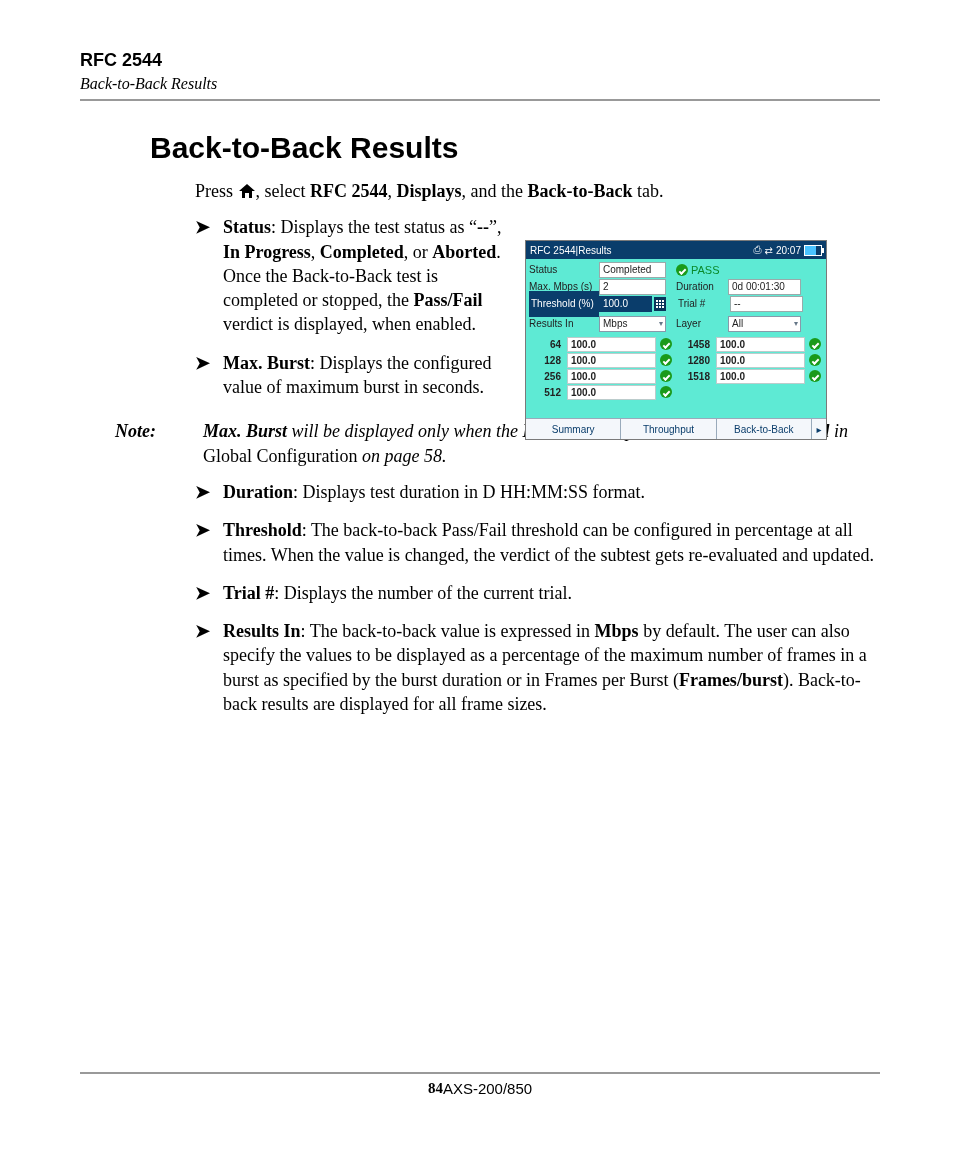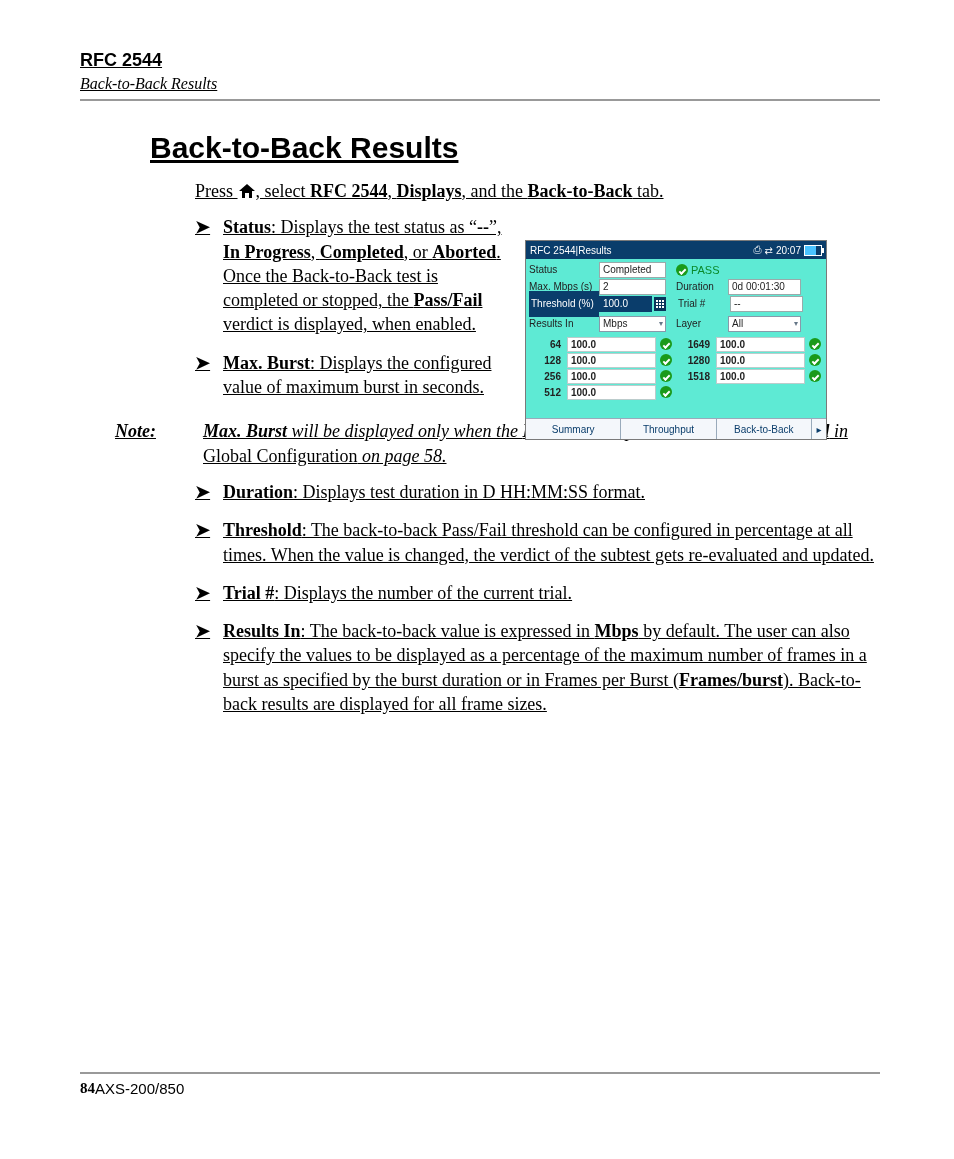--- a/index.html
+++ b/index.html
@@ -4,21 +4,21 @@
 <style>
   html,body{margin:0;padding:0;background:#fff;}
   body{
     width:954px;height:1159px;
     font-family:"Palatino Linotype","Book Antiqua",Palatino,Georgia,serif;
     color:#000;
     position:relative;
   }
   .page{
     position:absolute;
-    left:80px;width:800px;top:50px;text-decoration:underline;
+    left:80px;width:800px;top:50px;
   }
   .hdr-title{font-family:"Arial Black","Helvetica Neue",Arial,sans-serif;font-weight:900;font-size:18px;}
   .hdr-sub{font-style:italic;font-size:16px;margin-top:4px;}
   .hdr-rule{border:none;border-top:2px solid #999;margin:6px 0 30px 0;}
   .section-title{font-family:"Arial Black","Helvetica Neue",Arial,sans-serif;font-weight:900;font-size:30px;margin-left:70px;margin-bottom:14px;}
   .intro{margin-left:115px;font-size:18px;line-height:1.35;margin-bottom:10px;}
   .body-wrap{margin-left:115px;}
   .col-left{width:320px;}
   .bl{display:flex;margin-bottom:14px;font-size:18px;line-height:1.35;}
   .bl .arrow{flex:0 0 28px;font-weight:700;font-size:18px;}
@@ -26,21 +26,21 @@
   .bl.full .txt{width:690px;}
   b{font-weight:700;}
   i{font-style:italic;}
   .note-row{display:flex;margin-left:35px;font-size:18px;line-height:1.35;margin-top:20px;margin-bottom:12px;}
   .note-row .lbl{width:80px;font-style:italic;font-weight:700;padding-right:8px;flex:0 0 80px;}
   .note-row .nt{font-style:italic;}
   .footer{
     position:absolute;left:80px;width:800px;bottom:62px;
   }
   .footer hr{border:none;border-top:2px solid #999;margin:0 0 6px 0;}
-  .footer .row{display:flex;justify-content:flex-start;font-size:15px;}
+  .footer .row{display:flex;justify-content:center;font-size:15px;}
   .footer .pg{font-weight:700;}
   .footer .prod{font-family:Arial,Helvetica,sans-serif;}
   .home-icon{display:inline-block;vertical-align:-2px;}
 
   
   .device{
     position:absolute;left:525px;top:240px;width:300px;
     font-family:Verdana,Arial,sans-serif;font-size:10px;color:#222;
     border:1px solid #7a7a7a;background:#5eead4;
   }
@@ -212,21 +212,21 @@
             <div class="chk"></div>
           </div>
           <div class="rrow">
             <div class="rsz">512</div>
             <div class="rval">100.0</div>
             <div class="chk"></div>
           </div>
         </div>
       <div class="rcol" id="rcol-right">
           <div class="rrow">
-            <div class="rsz">1649</div>
+            <div class="rsz">1458</div>
             <div class="rval">100.0</div>
             <div class="chk"></div>
           </div>
           <div class="rrow">
             <div class="rsz">1280</div>
             <div class="rval">100.0</div>
             <div class="chk"></div>
           </div>
           <div class="rrow">
             <div class="rsz">1518</div>

